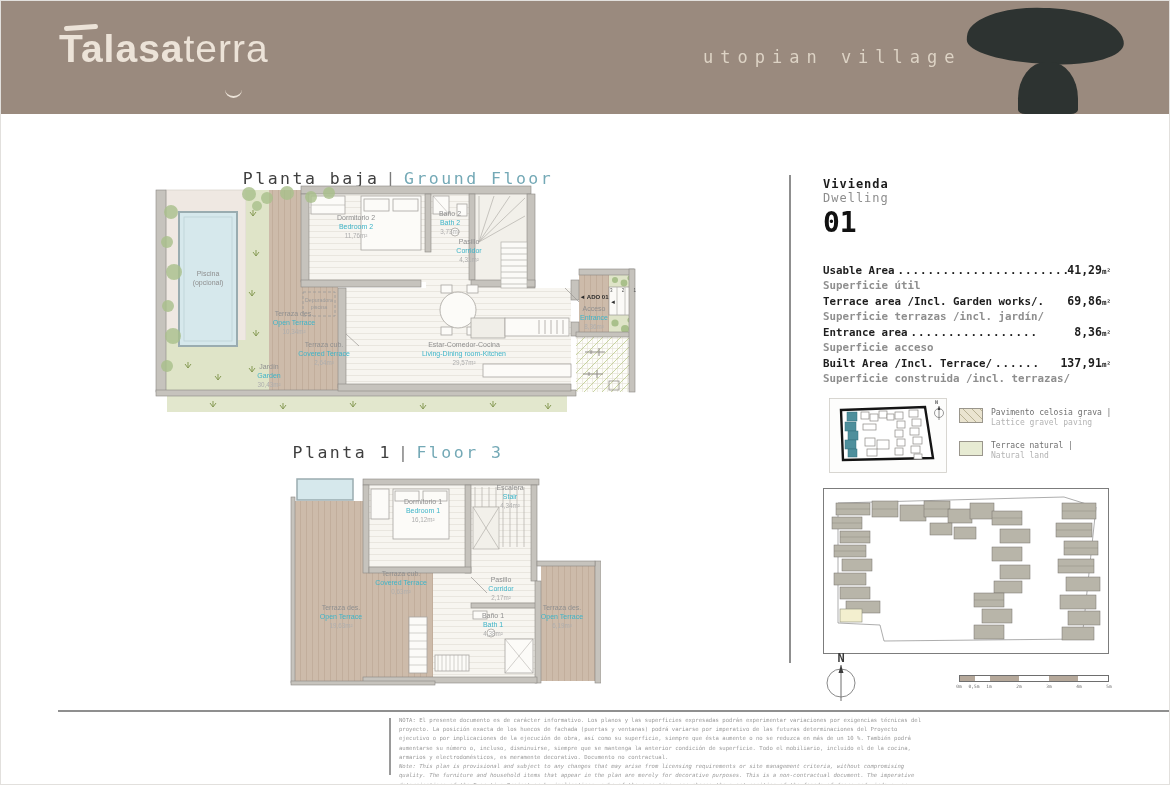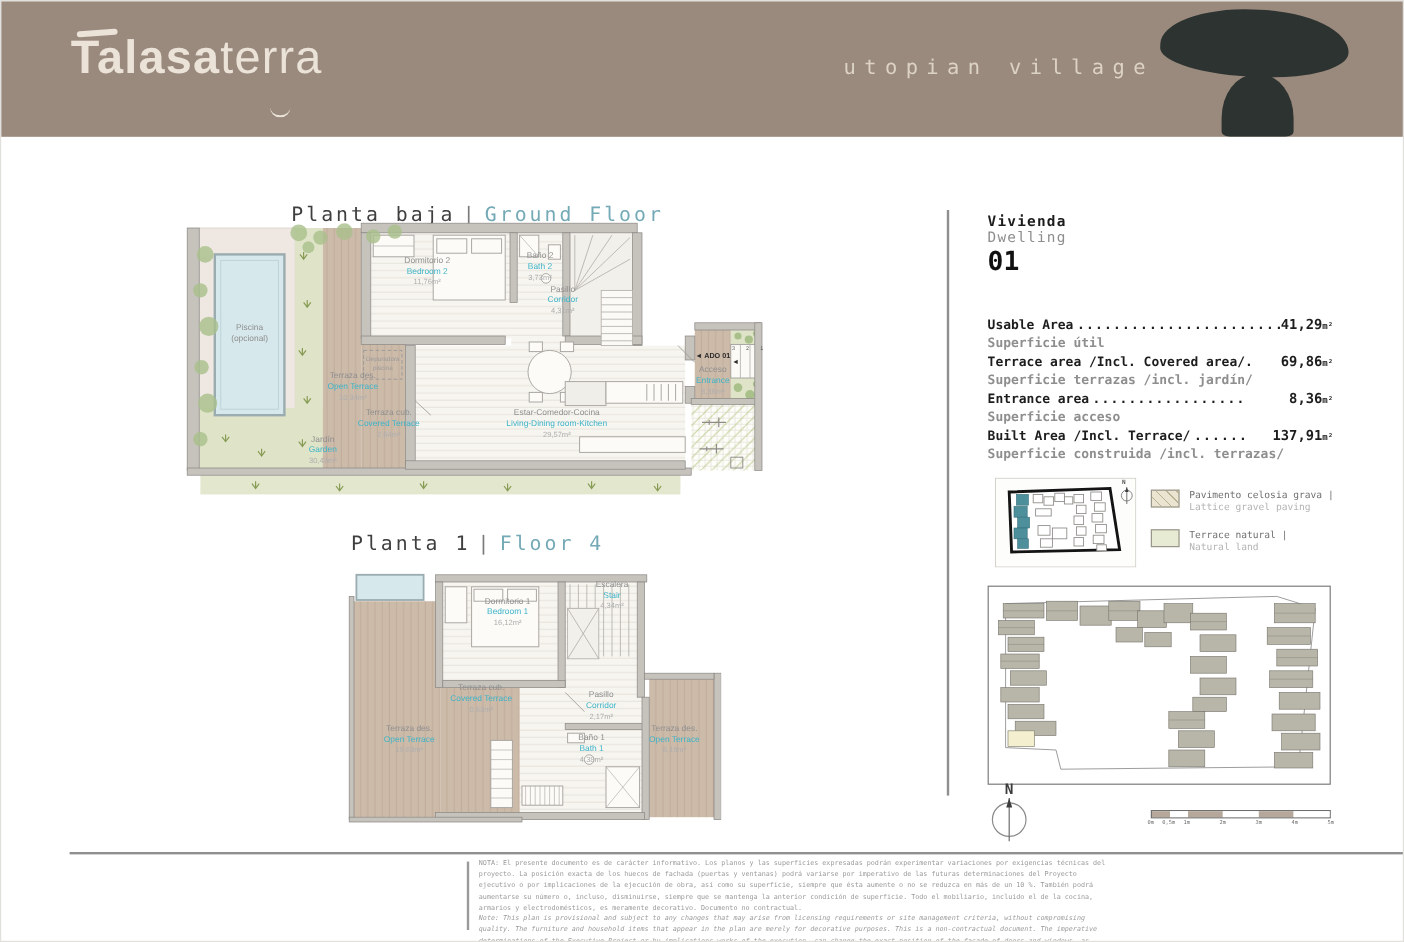--- a/index.html
+++ b/index.html
@@ -42,21 +42,21 @@
   .rlabel.tiny{font-size:5.3px;color:#9a9a9a;}
   .ado{position:absolute;transform:translate(-50%,-50%);font-family:"Liberation Sans",sans-serif;
         font-weight:bold;font-size:6px;color:#2b2b2b;white-space:nowrap;}
   .stepnums{position:absolute;font-family:"Liberation Sans",sans-serif;font-size:4.5px;
         letter-spacing:4px;color:#555;}
   
   .vdivider{position:absolute;left:788px;top:174px;width:2px;height:488px;background:#8f8f8f;}
   .dwelling{position:absolute;left:822px;top:176px;line-height:1.18;}
   .dwelling .es{font-weight:bold;font-size:12px;color:#1c1c1c;letter-spacing:1px;}
   .dwelling .en{font-size:12px;color:#8d8d8d;letter-spacing:1px;}
-  .dwelling .num{font-weight:bold;font-size:22px;color:#111;margin-top:1px;}
+  .dwelling .num{font-weight:bold;font-size:28px;color:#111;margin-top:1px;}
   .info{position:absolute;left:822px;top:262px;width:288px;}
   .inf-row{display:flex;align-items:baseline;font-size:10.8px;line-height:14.4px;color:#1d1d1d;font-weight:bold;}
   .inf-row .dots{flex:1;overflow:hidden;white-space:nowrap;padding:0 3px;letter-spacing:1px;}
   .inf-row .val{font-size:11.5px;}
   .inf-row .unit{font-size:7.5px;vertical-align:super;}
   .inf-sub{font-size:10.8px;line-height:14.6px;color:#8e8e8e;font-weight:bold;}
   
   .minimap{position:absolute;left:828px;top:397px;width:118px;height:75px;}
   .mini-n{position:absolute;left:934px;top:398px;font-size:5px;font-weight:bold;color:#555;}
   .legend{position:absolute;left:958px;top:407px;}
@@ -99,21 +99,21 @@
     <div class="logo-accent-bottom"></div>
     <div class="tagline">utopian village</div>
     <div class="stone1"></div>
     <div class="stone2"></div>
   </div>
 
   <div class="ptitle" id="t-ground">
     <span class="es">Planta baja</span><span class="sep">|</span><span class="en">Ground Floor</span>
   </div>
   <div class="ptitle" id="t-first">
-    <span class="es">Planta 1</span><span class="sep">|</span><span class="en">Floor 4</span>
+    <span class="es">Planta 1</span><span class="sep">|</span><span class="en">Floor 3</span>
   </div>
 
   <div class="plan" id="plan-ground">
     <svg width="488" height="232" viewBox="0 0 488 232">
       <defs>
         <pattern id="pfloor" width="6" height="6" patternUnits="userSpaceOnUse">
           <rect width="6" height="6" fill="#f7f5f0"></rect>
             <path d="M0 5.5 H6" stroke="#e9e6df" stroke-width="1"></path>
         </pattern>
         <pattern id="pterr" width="6" height="6" patternUnits="userSpaceOnUse">
@@ -399,21 +399,21 @@
 
   <div class="info">
     <div class="inf-row">
       <span>Usable Area</span>
       <span class="dots">........................</span>
       <span class="val">41,29</span>
         <span class="unit">m²</span>
     </div>
     <div class="inf-sub">Superficie útil</div>
     <div class="inf-row">
-      <span>Terrace area /Incl. Covered area/.</span>
+      <span>Terrace area /Incl. Garden works/.</span>
       <span class="dots"></span>
       <span class="val">69,86</span>
         <span class="unit">m²</span>
     </div>
     <div class="inf-sub">Superficie terrazas /incl. jardín/</div>
     <div class="inf-row">
       <span>Entrance area</span>
       <span class="dots">.................</span>
       <span class="val">8,36</span>
         <span class="unit">m²</span>

